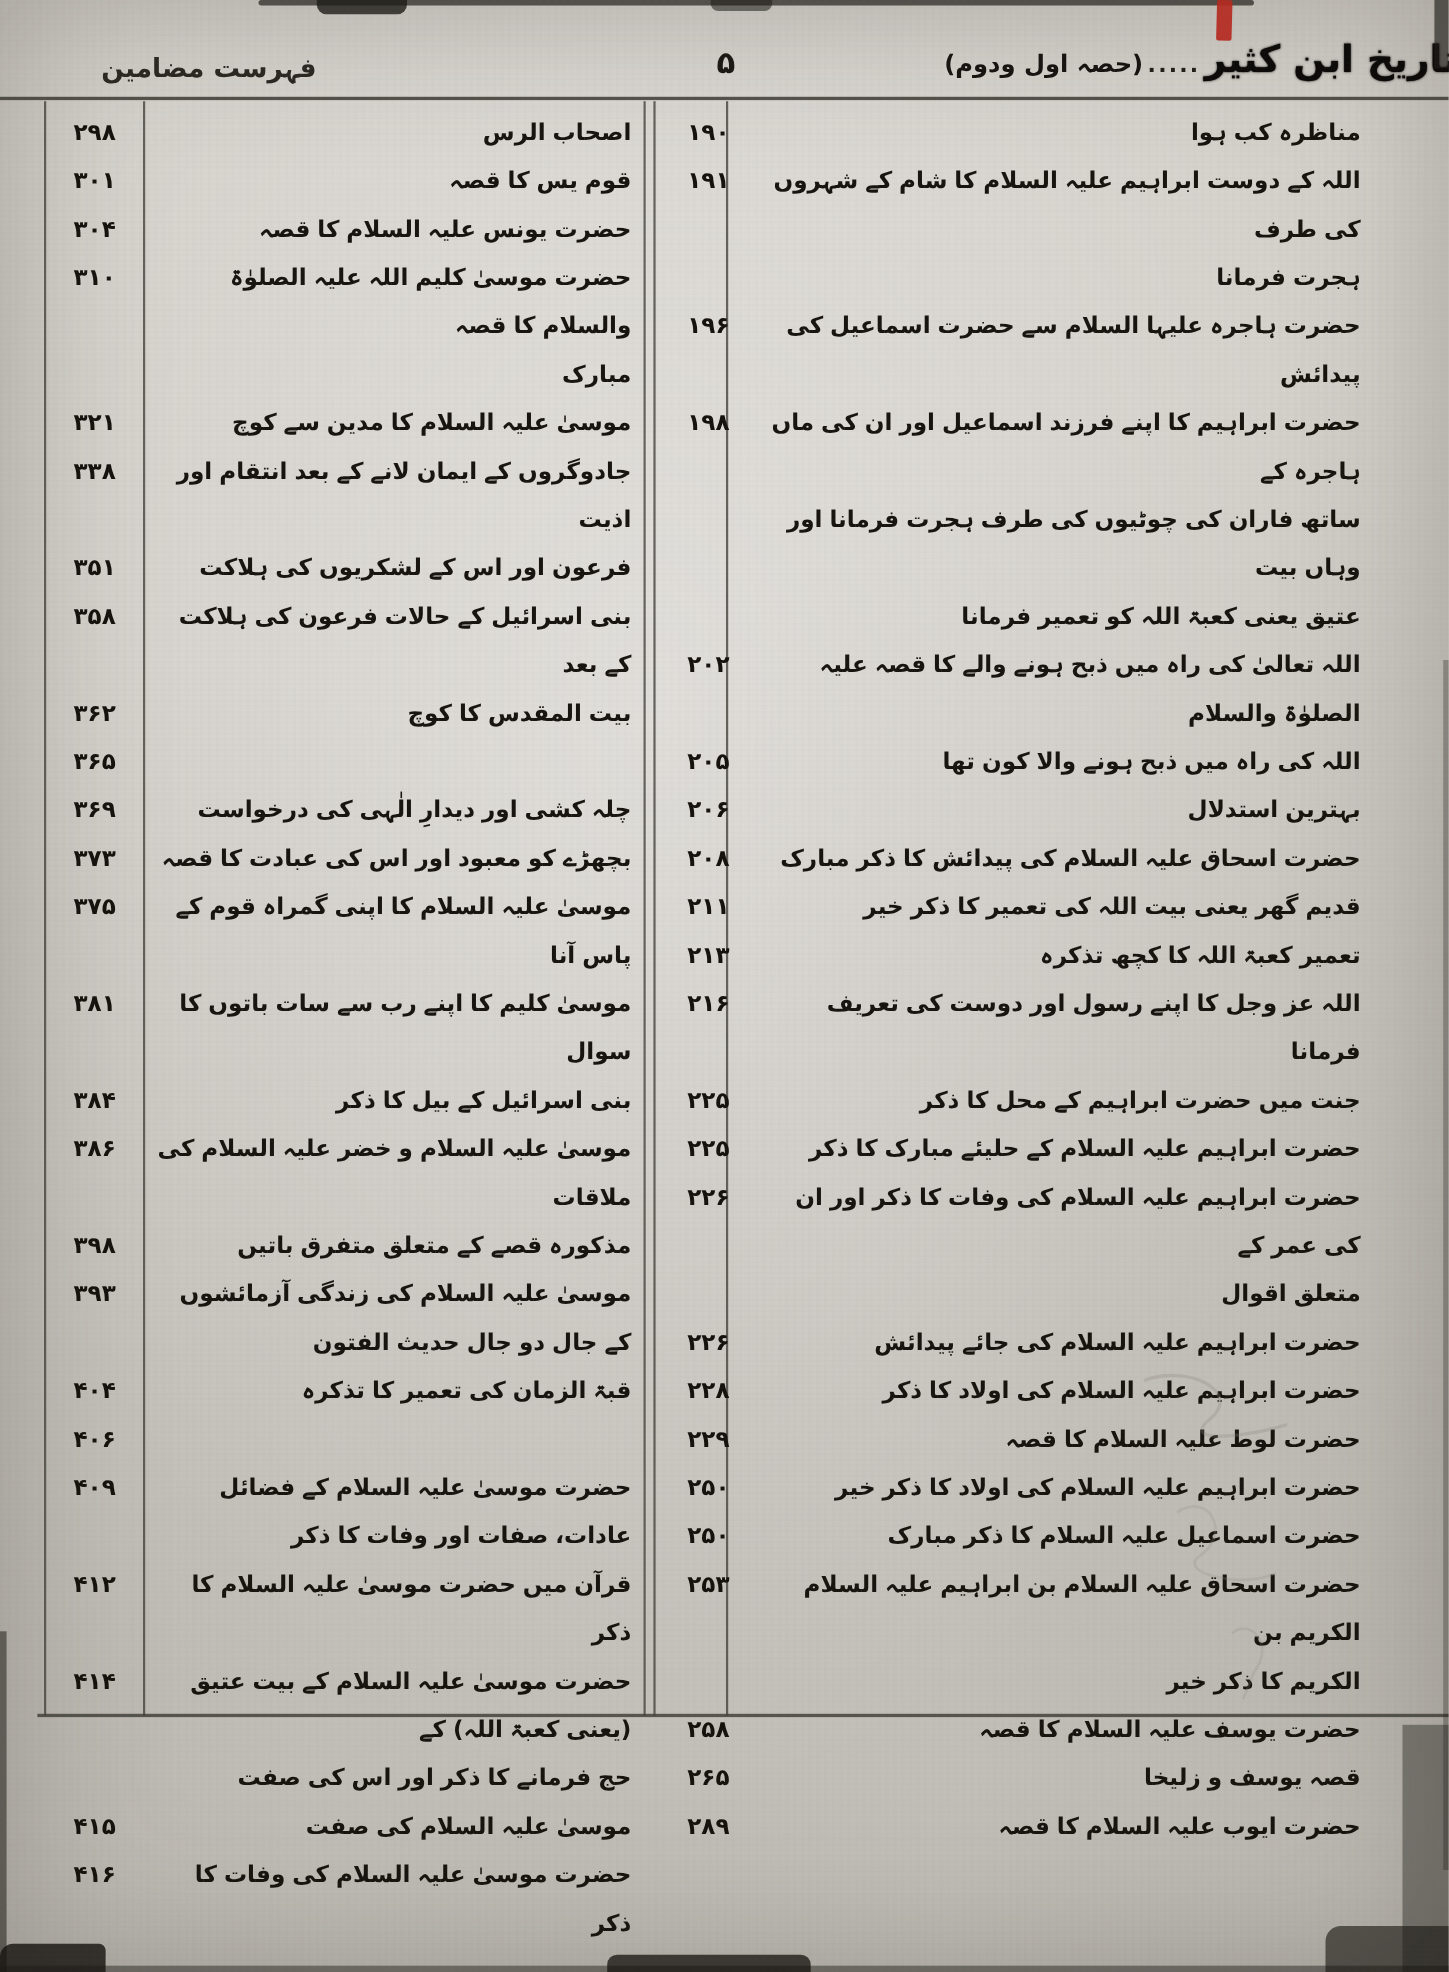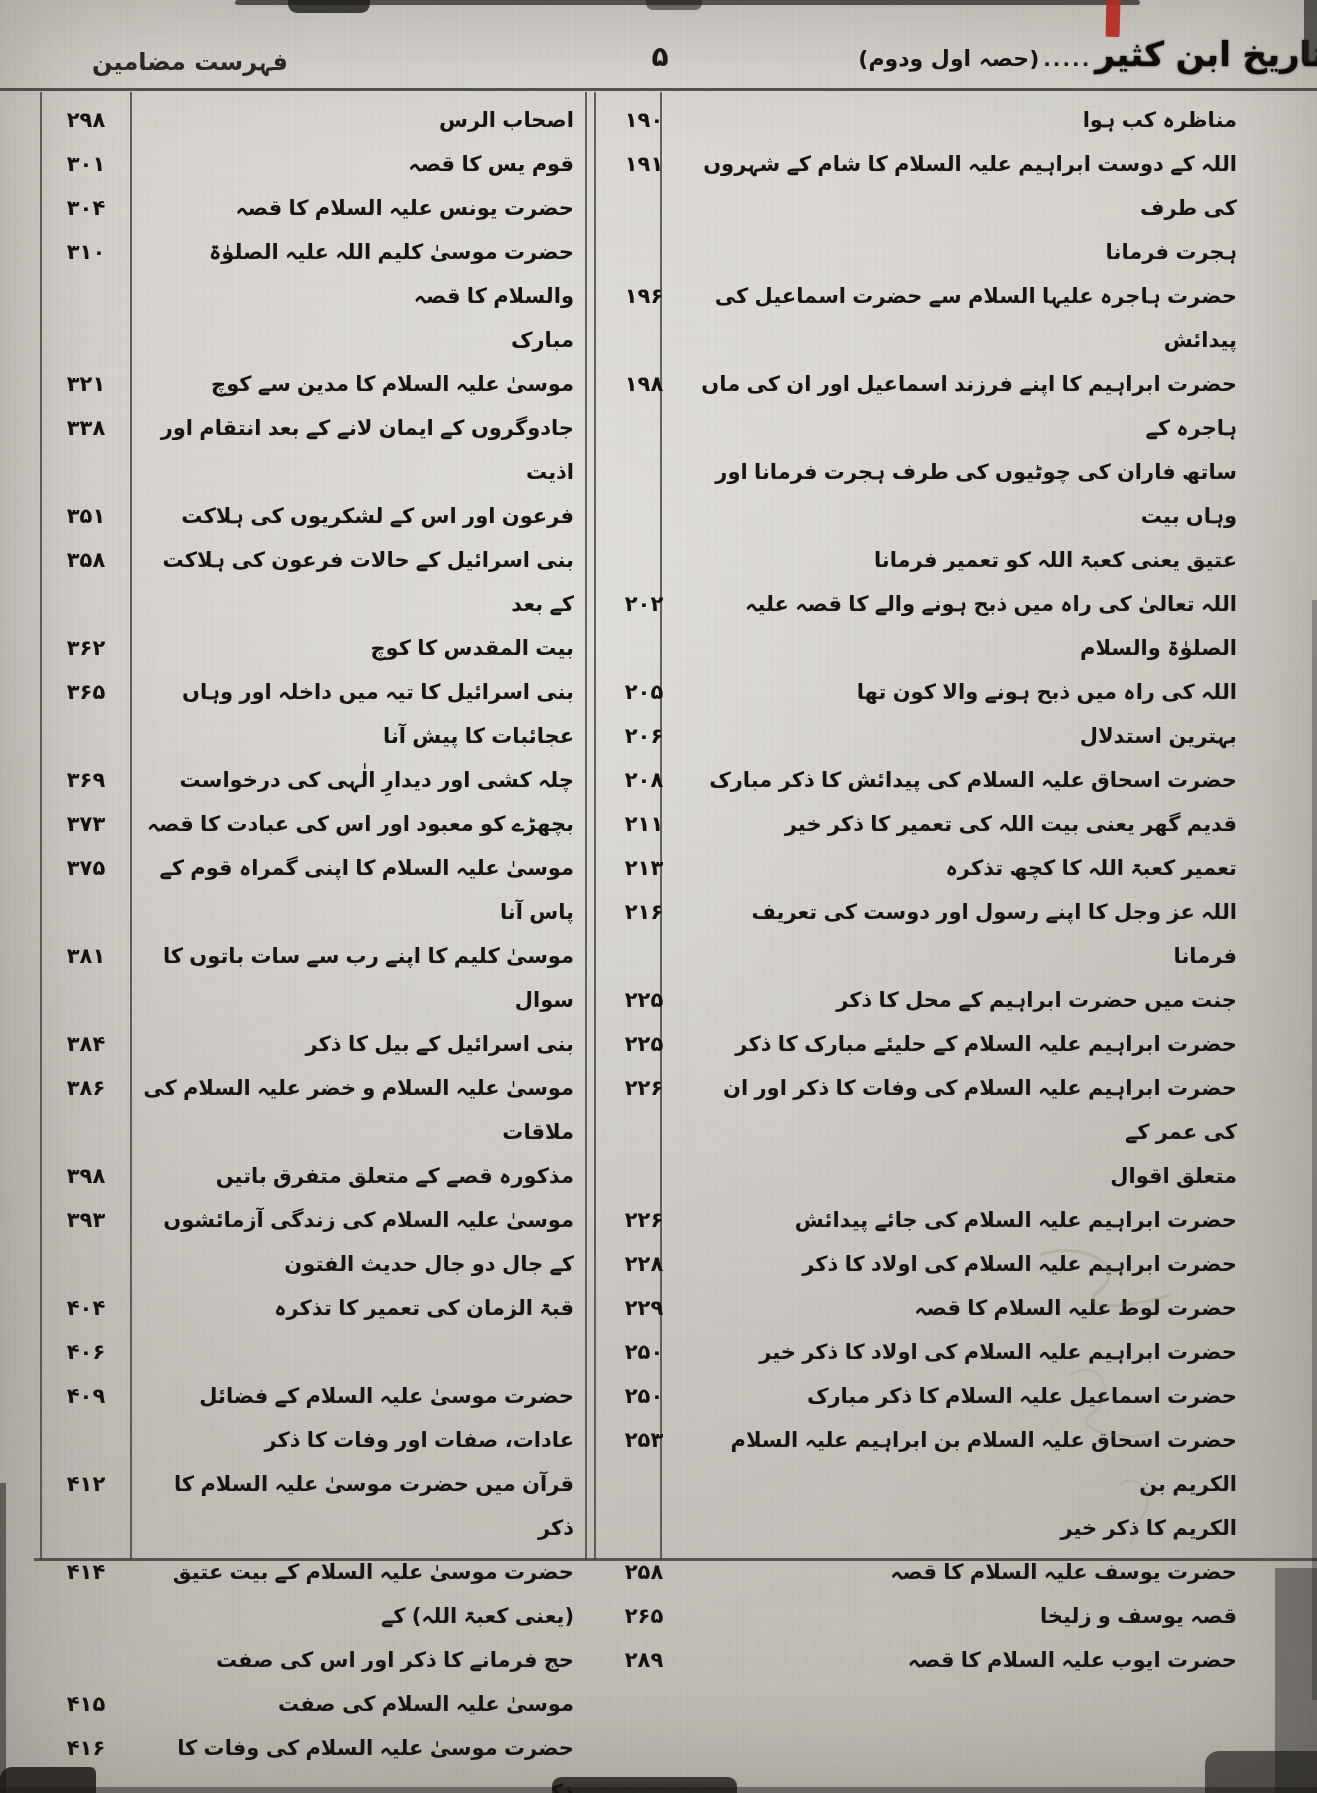--- a/index.html
+++ b/index.html
@@ -158,21 +158,20 @@
     <div class="txt">بنی اسرائیل کے حالات فرعون کی ہلاکت کے بعد</div>
   </div>
 
   <div class="entry">
     <div class="num">۳۶۲</div>
     <div class="txt">بیت المقدس کا کوچ</div>
   </div>
 
   <div class="entry">
     <div class="num">۳۶۵</div>
-    <div class="txt">بنی اسرائیل کا تیہ میں داخلہ اور وہاں عجائبات کا پیش آنا</div>
   </div>
 
   <div class="entry">
     <div class="num">۳۶۹</div>
     <div class="txt">چلہ کشی اور دیدارِ الٰہی کی درخواست</div>
   </div>
 
   <div class="entry">
     <div class="num">۳۷۳</div>
     <div class="txt">بچھڑے کو معبود اور اس کی عبادت کا قصہ</div>

